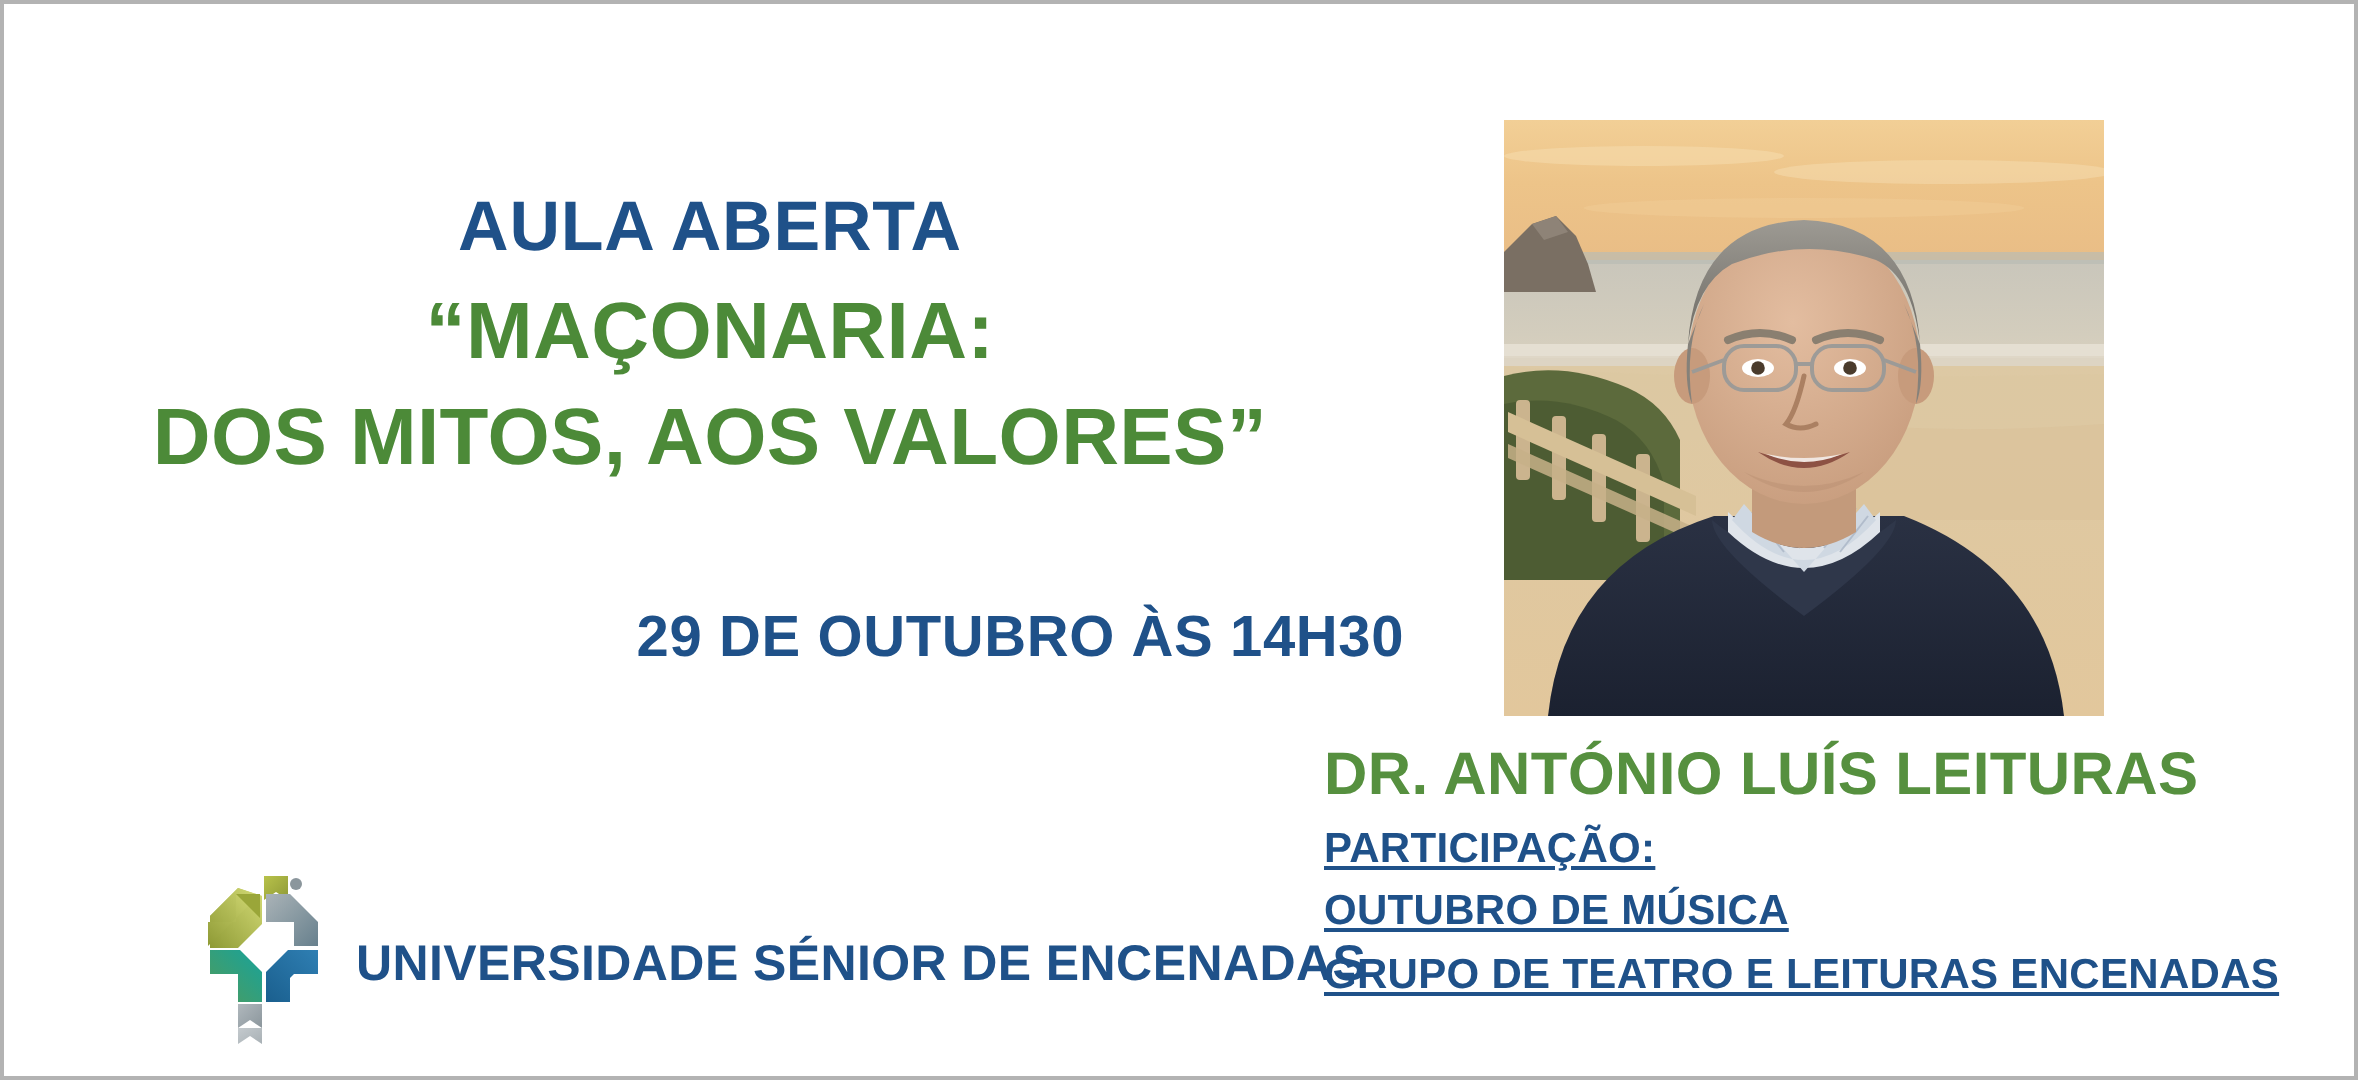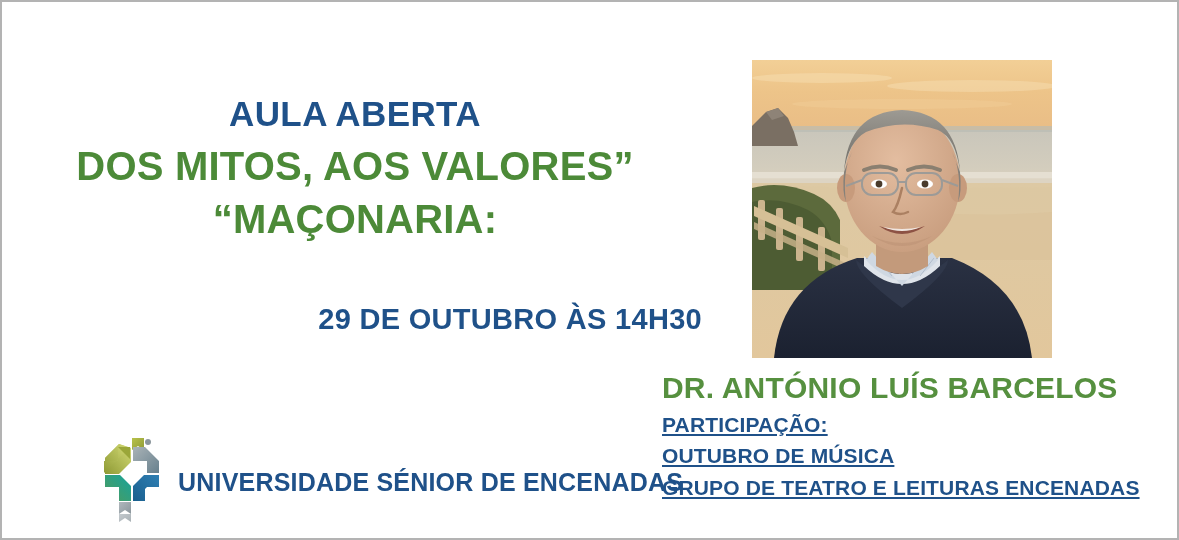--- a/index.html
+++ b/index.html
@@ -144,22 +144,22 @@
 </head>
 <body>
 
 <div class="poster">
 
   <div class="left-col">
 
     <div class="headline-block">
       <div class="headline-kicker">AULA ABERTA</div>
       <div class="headline-title">
+        <span class="headline-title-line">“MAÇONARIA:</span>
         <span class="headline-title-line">DOS MITOS, AOS VALORES”</span>
-        <span class="headline-title-line">“MAÇONARIA:</span>
       </div>
     </div>
 
     <div class="when-block">
       <span class="when-line">29 DE OUTUBRO ÀS 14H30</span>
     </div>
 
     <div class="org-row">
       <div class="logo-mark">
         <svg viewBox="0 0 78 92" width="78" height="92" aria-hidden="true">
@@ -327,21 +327,21 @@
       <path d="M150 128 Q146 146 141 152 Q148 156 156 152" stroke="#ab8062" stroke-width="2.5" fill="none" stroke-linecap="round"></path>
 
       <path d="M127 166 Q150 182 173 166 Q150 174 127 166 Z" fill="#8d5244"></path>
       <path d="M131 167 Q150 175 169 167 Q150 171 131 167 Z" fill="#f0e6e0"></path>
 
       <path d="M120 176 Q150 196 180 176 Q150 190 120 176 Z" fill="#b98e70" opacity="0.45"></path>
     </svg>
   </div>
 
   <div class="speaker-block">
-    <div class="speaker-name">DR. ANTÓNIO  LUÍS BARCELOS</div>
+    <div class="speaker-name">DR. ANTÓNIO  LUÍS LEITURAS</div>
     <div class="participation-list">
       <span class="participation-line">PARTICIPAÇÃO:</span>
       <span class="participation-line">OUTUBRO DE MÚSICA</span>
       <span class="participation-line">GRUPO DE TEATRO E LEITURAS ENCENADAS</span>
     </div>
   </div>
 
 </div>
 
 </body></html>

